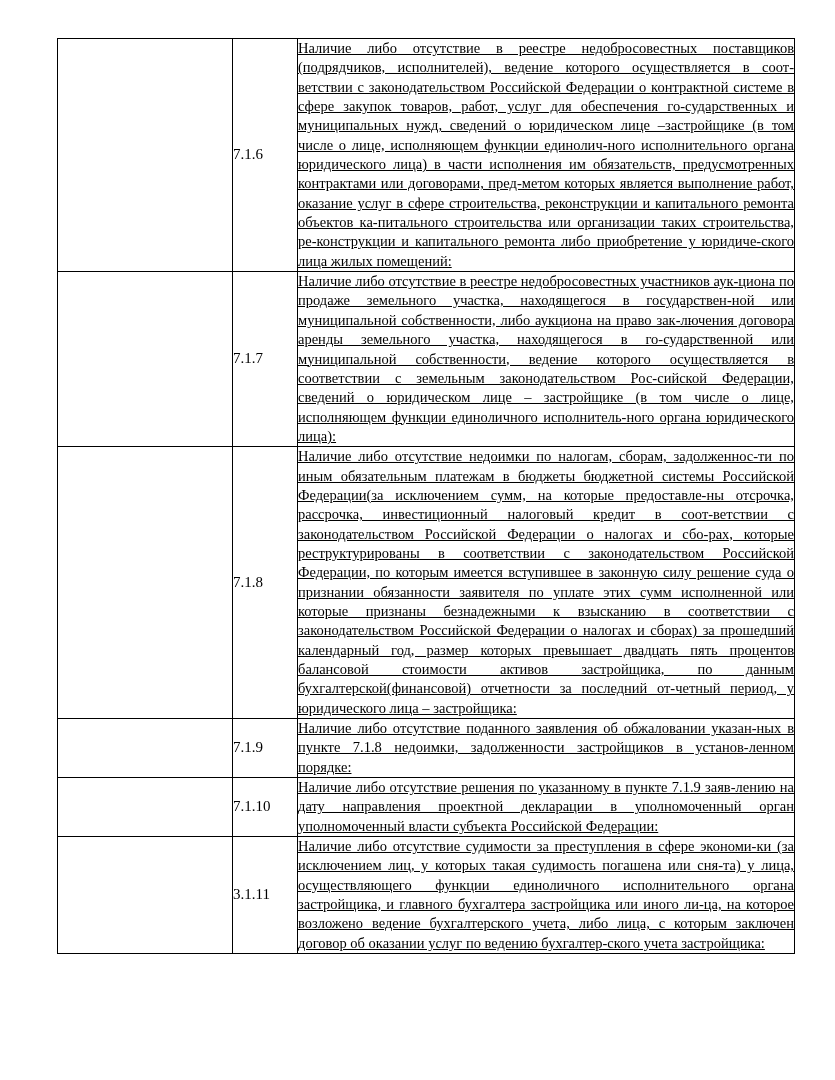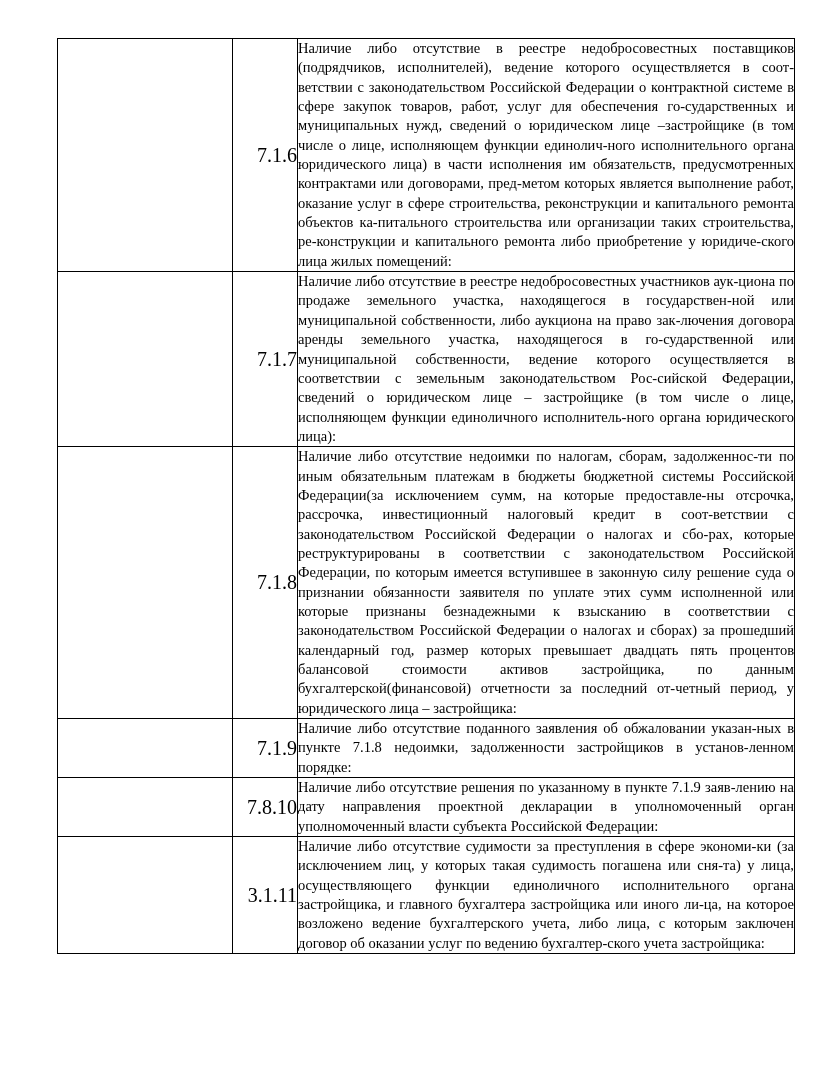--- a/index.html
+++ b/index.html
@@ -30,31 +30,32 @@
     border: 1px solid #000000;
     vertical-align: middle;
     padding: 0;
   }
   col.c-empty { width: 175px; }
   col.c-num   { width: 65px; }
   col.c-text  { width: 497px; }
 
   td.cell-empty { }
   td.cell-num {
-    text-align: right;
-    font-size: 20px;
+    text-align: left;
+    font-size: 15px;
     line-height: 1.33;
   }
   td.cell-text {
     text-align: justify;
     text-align-last: left;
     font-size: 14.5px;
     line-height: 1.335;
     padding: 3px 6px 4px 7px;
     hyphens: manual;
+    text-decoration: underline;
   }
 </style>
 </head>
 <body>
 
 <div class="page">
   <table class="doc-table">
     <colgroup>
       <col class="c-empty">
       <col class="c-num">
@@ -76,21 +77,21 @@
         <td class="cell-num">7.1.8</td>
         <td class="cell-text">Наличие либо отсутствие недоимки по налогам, сборам, задолженнос-ти по иным обязательным платежам в бюджеты бюджетной системы Российской Федерации(за исключением сумм, на которые предоставле-ны отсрочка, рассрочка, инвестиционный налоговый кредит в соот-ветствии с законодательством Российской Федерации о налогах и сбо-рах, которые реструктурированы в соответствии с законодательством Российской Федерации, по которым имеется вступившее в законную силу решение суда о признании обязанности заявителя по уплате этих сумм исполненной или которые признаны безнадежными к взысканию в соответствии с законодательством Российской Федерации о налогах и сборах) за прошедший календарный год, размер которых превышает двадцать пять процентов балансовой стоимости активов застройщика, по данным бухгалтерской(финансовой) отчетности за последний от-четный период, у юридического лица – застройщика:</td>
       </tr>
       <tr>
         <td class="cell-empty"></td>
         <td class="cell-num">7.1.9</td>
         <td class="cell-text">Наличие либо отсутствие поданного заявления об обжаловании указан-ных в пункте 7.1.8 недоимки, задолженности застройщиков в установ-ленном порядке:</td>
       </tr>
       <tr>
         <td class="cell-empty"></td>
-        <td class="cell-num">7.8.10</td>
+        <td class="cell-num">7.1.10</td>
         <td class="cell-text">Наличие либо отсутствие решения по указанному в пункте 7.1.9 заяв-лению на дату направления проектной декларации в уполномоченный орган уполномоченный власти субъекта Российской Федерации:</td>
       </tr>
       <tr>
         <td class="cell-empty"></td>
         <td class="cell-num">3.1.11</td>
         <td class="cell-text">Наличие либо отсутствие судимости за преступления в сфере экономи-ки (за исключением лиц, у которых такая судимость погашена или сня-та) у лица, осуществляющего функции единоличного исполнительного органа застройщика, и главного бухгалтера застройщика или иного ли-ца, на которое возложено ведение бухгалтерского учета, либо лица, с которым заключен договор об оказании услуг по ведению бухгалтер-ского учета застройщика:</td>
       </tr>
     </tbody>
   </table>
 </div>

